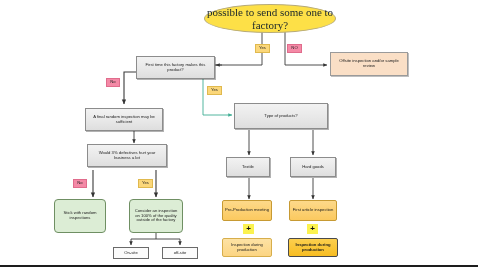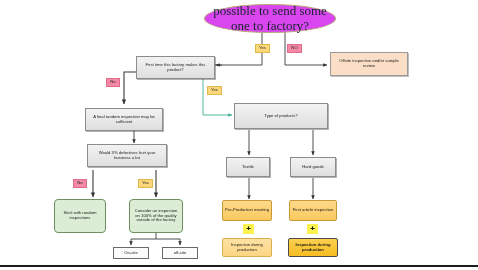--- a/index.html
+++ b/index.html
@@ -33,24 +33,24 @@
     display: flex;
     align-items: center;
     justify-content: center;
     text-align: center;
     line-height: 1.15;
     color: #1a1a1a;
   }
   
   .oval {
     border-radius: 50%;
-    background: #d946ef;
+    background: #fde047;
     border: 1px solid #b7ab7a;
     font-family: "Liberation Serif", serif;
-    font-size: 13px;
+    font-size: 11px;
     color: #17242b;
     text-align: center;
   }
   
   .grey {
     background: linear-gradient(180deg,#f2f2f2 0%, #e8e8e8 55%, #dedede 100%);
     border: 1px solid #8c8c8c;
     box-shadow: 1px 1px 0 rgba(0,0,0,0.30);
     font-size: 4.2px;
     padding: 1px 2px;

